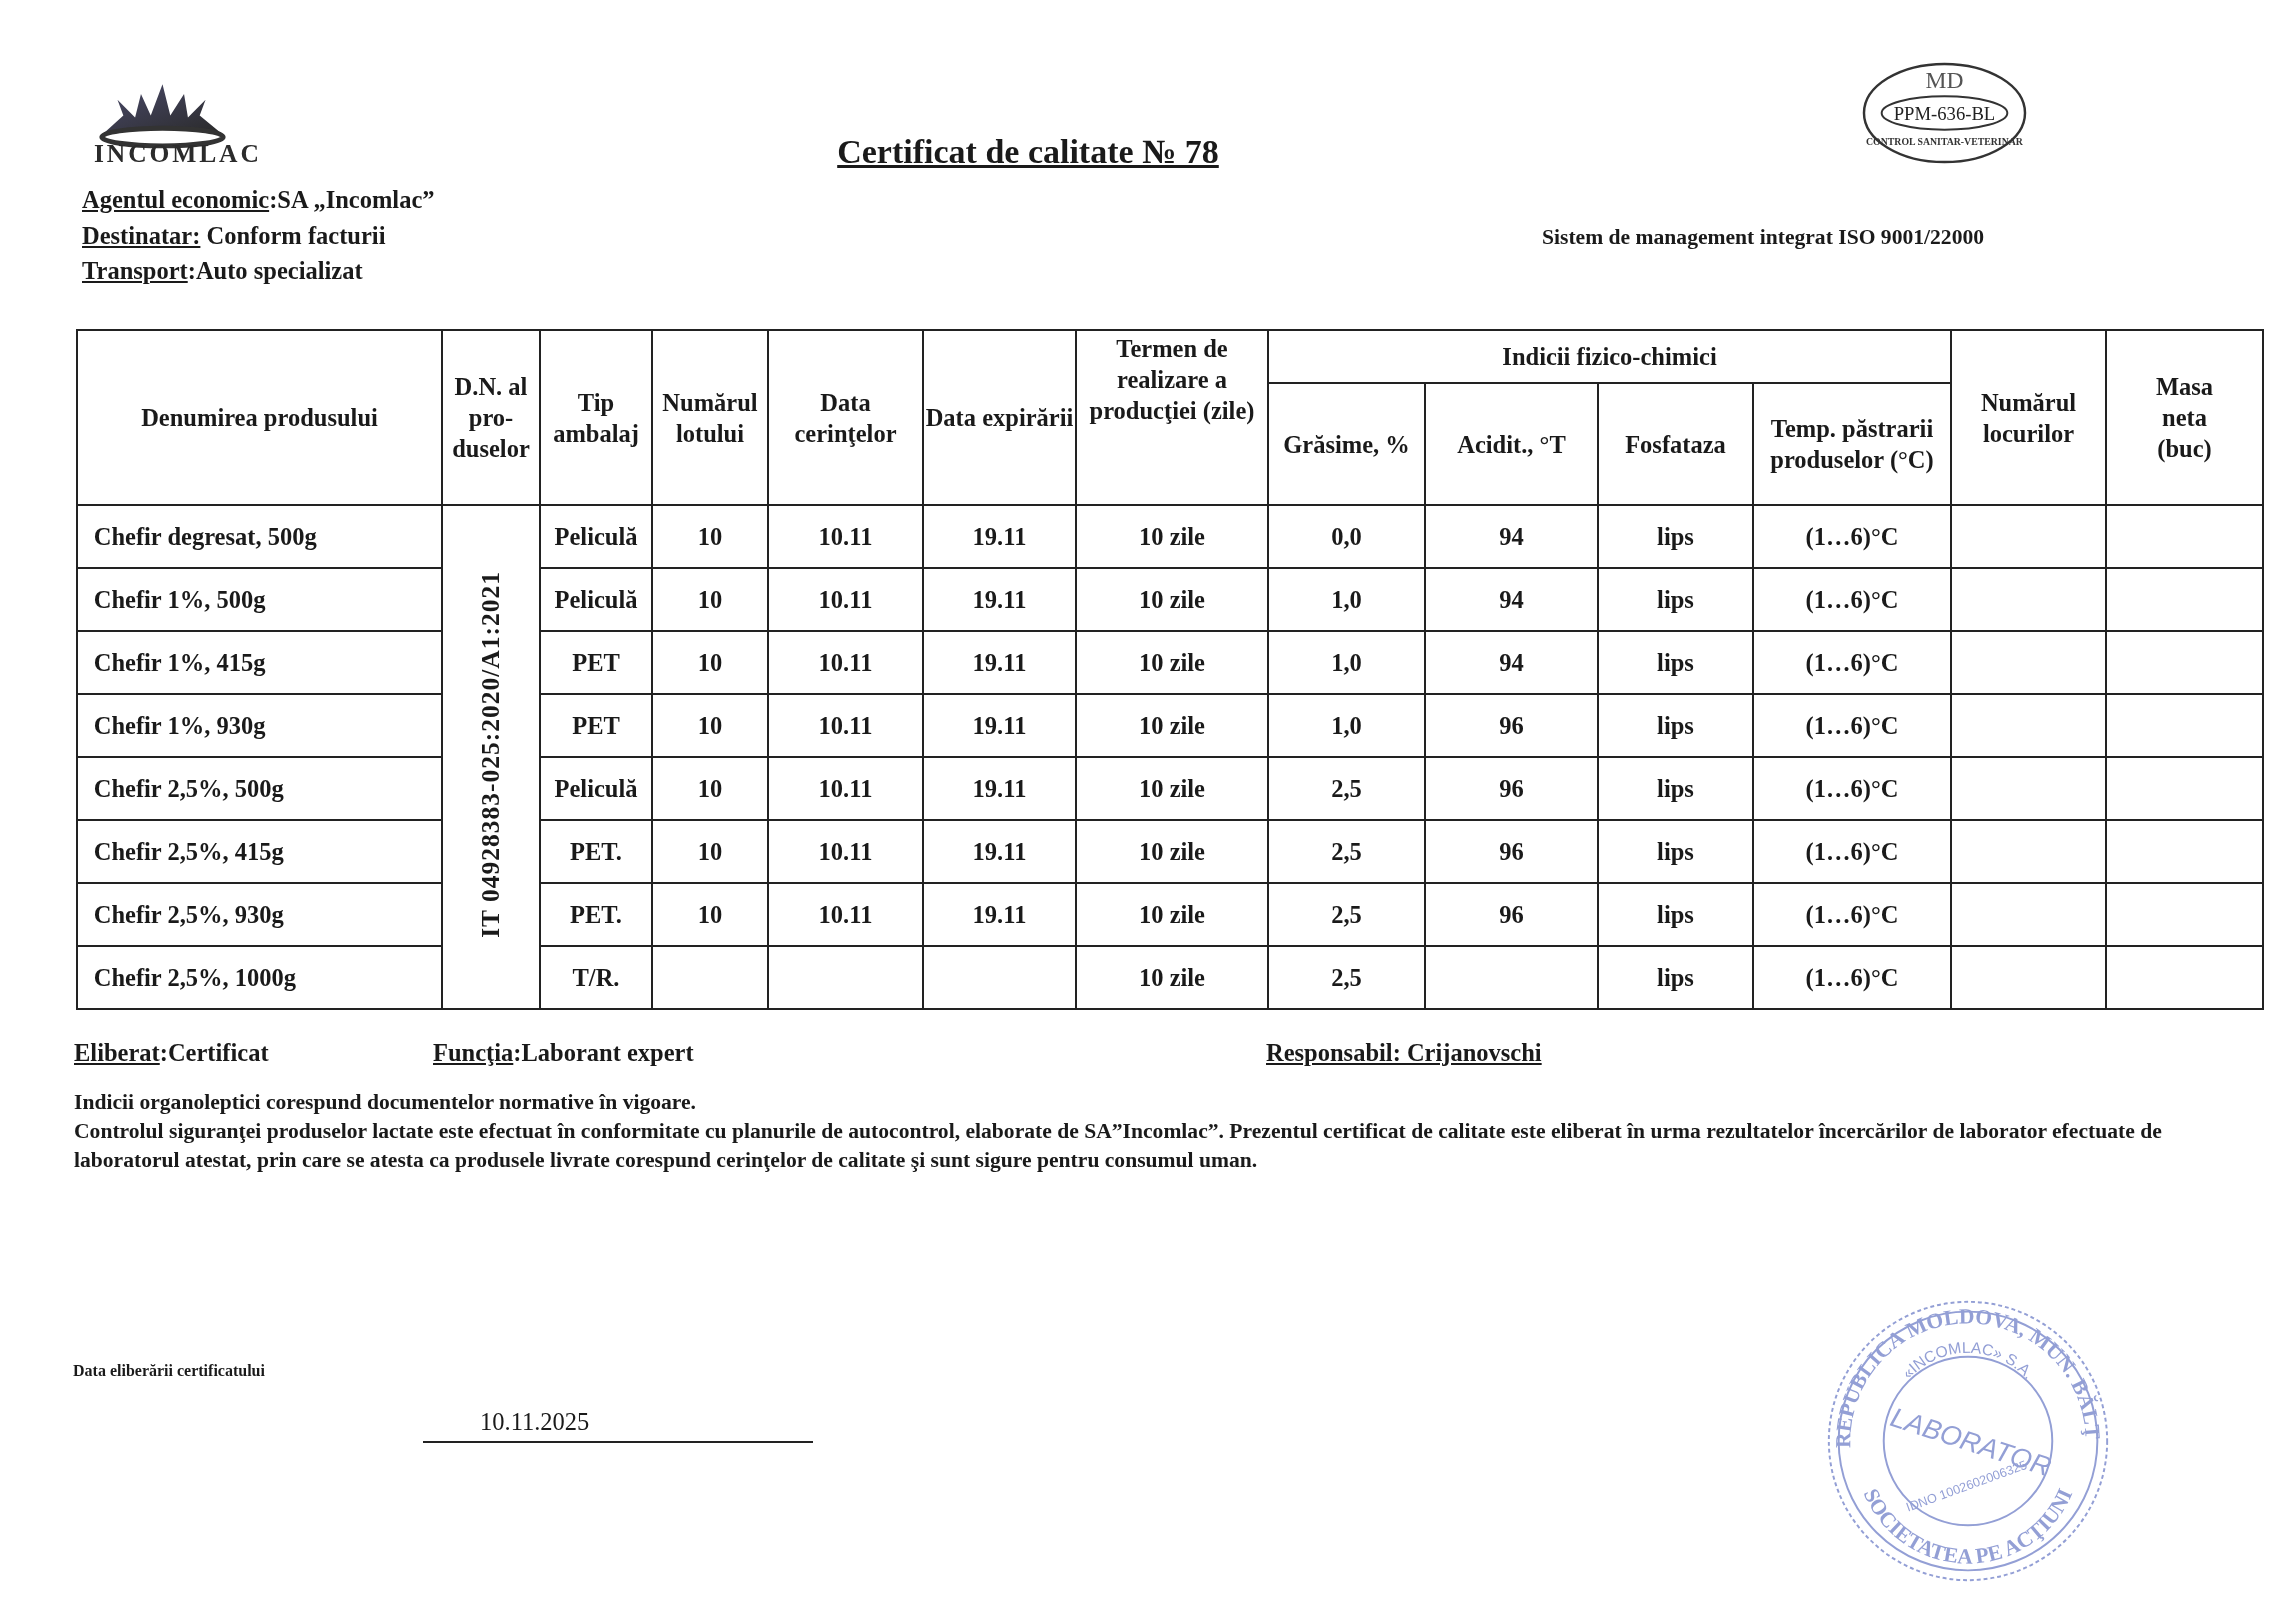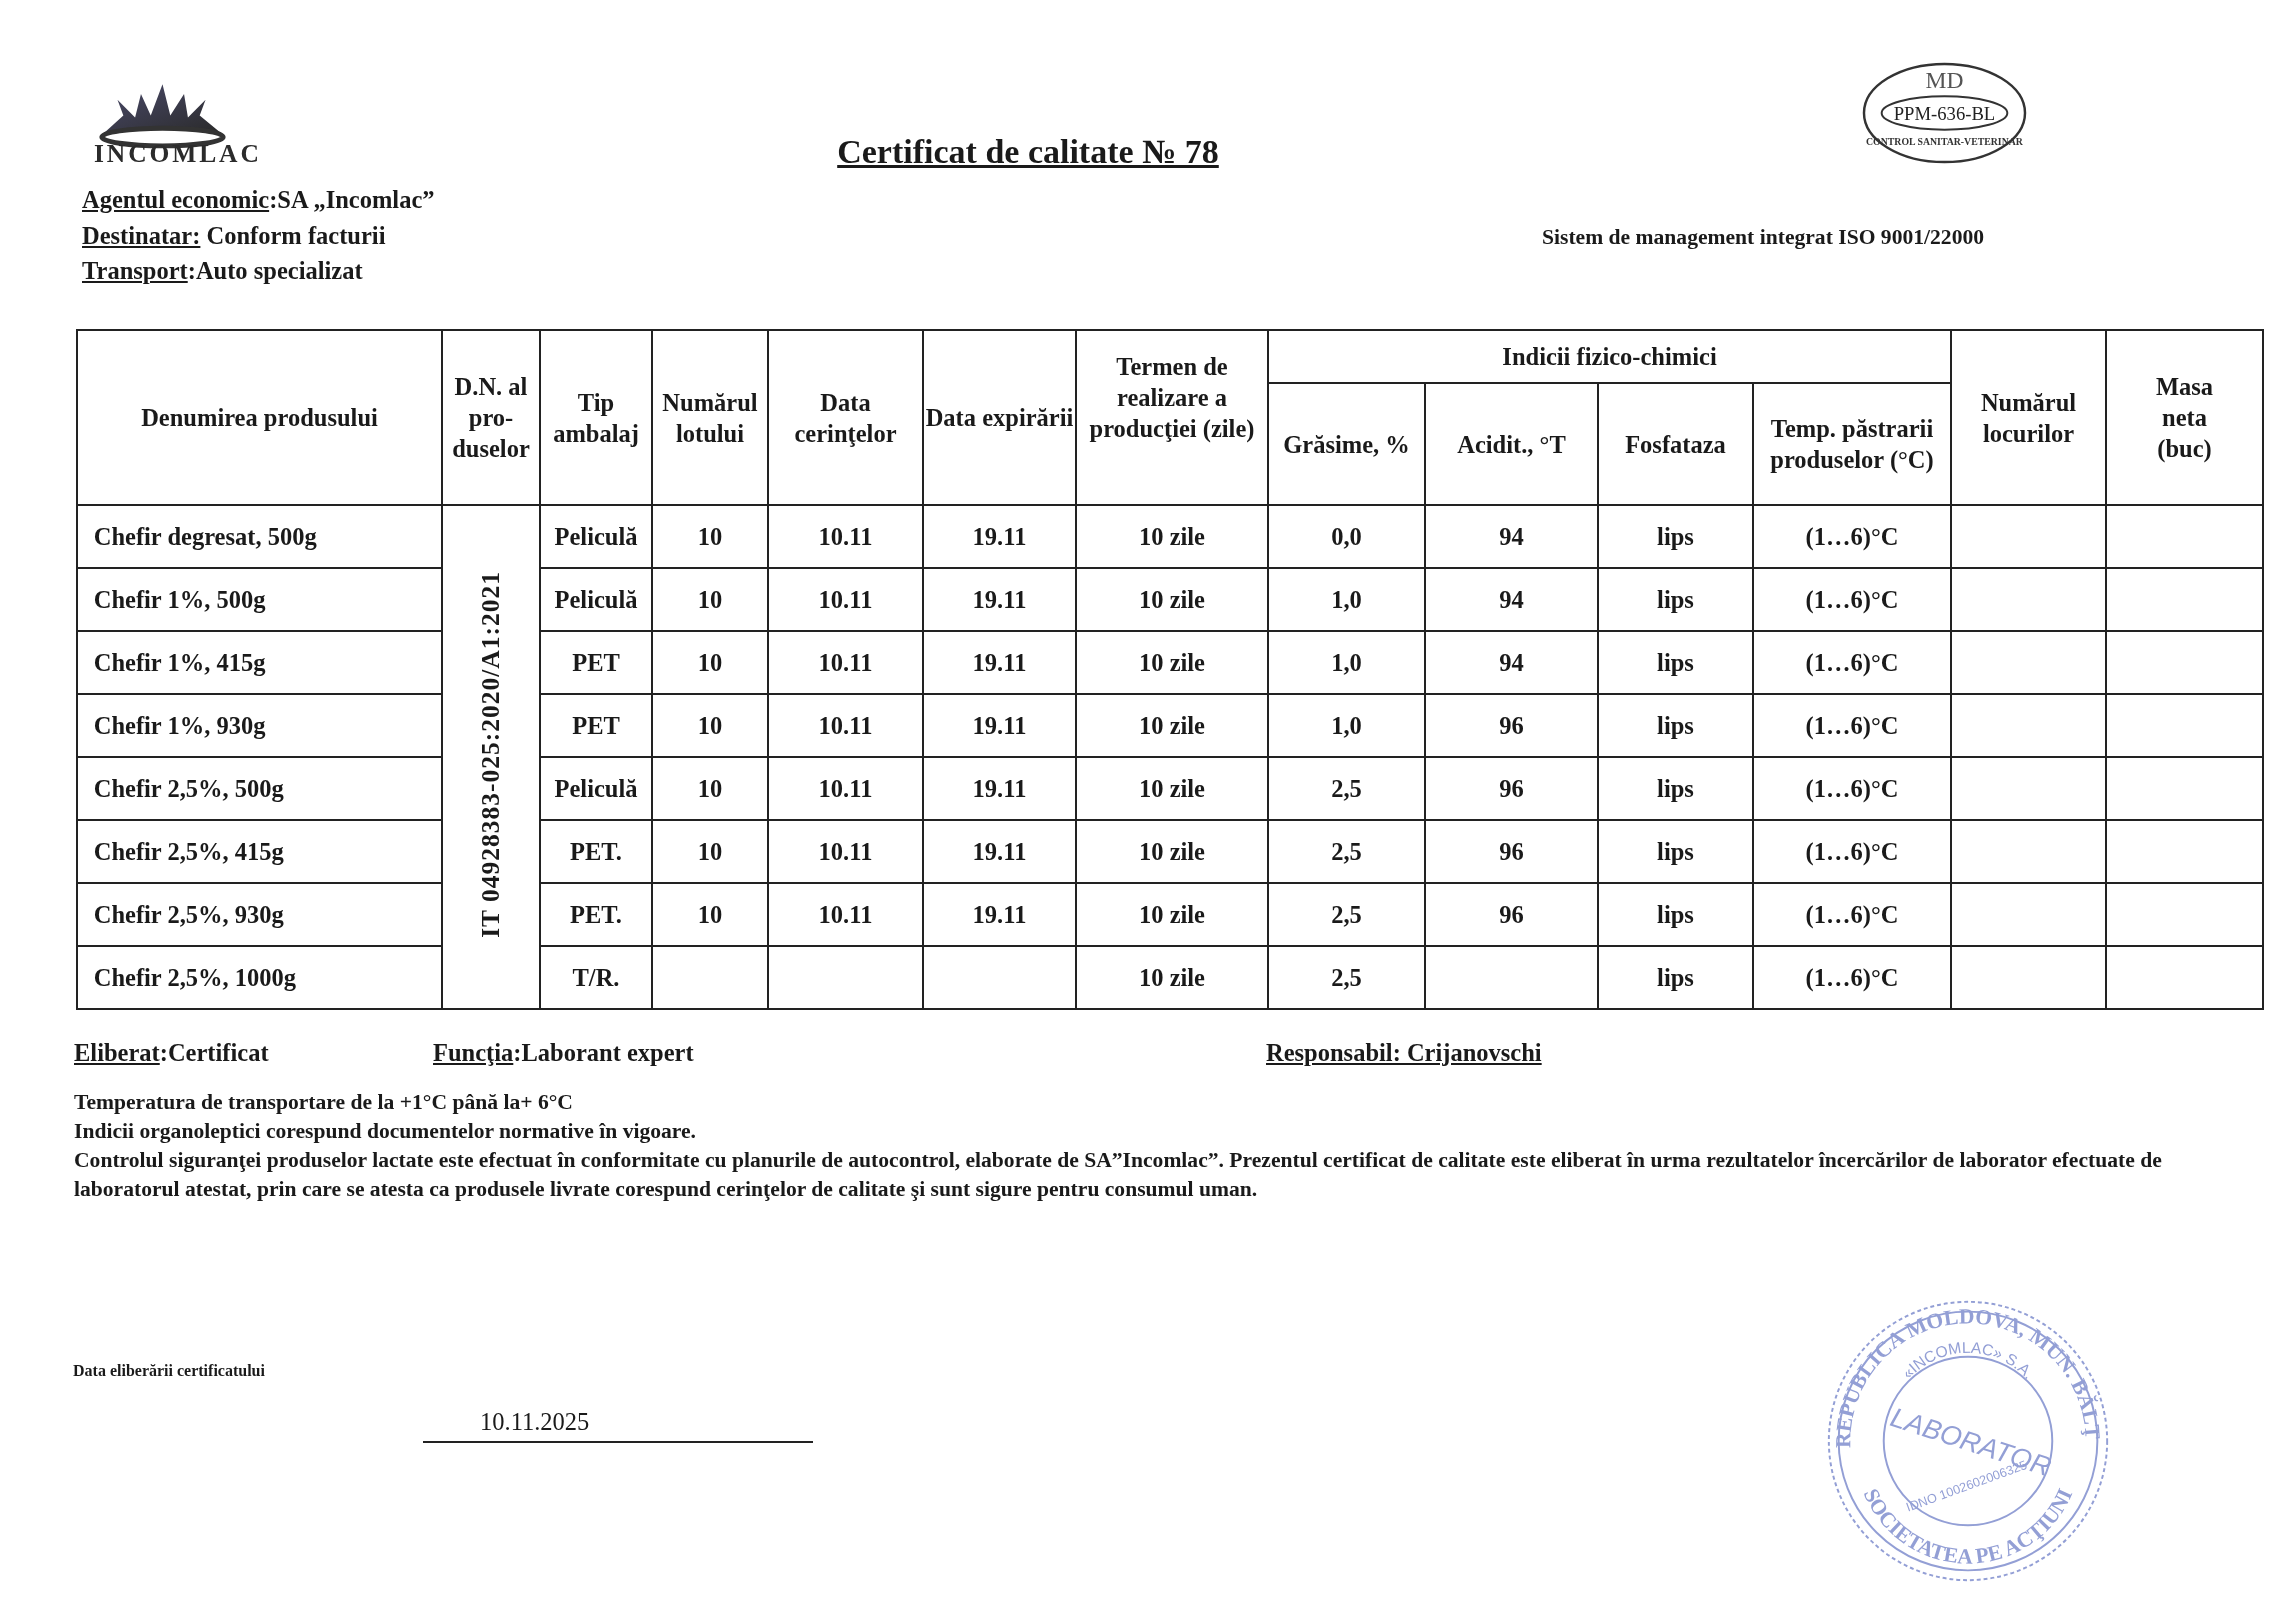--- a/index.html
+++ b/index.html
@@ -94,21 +94,21 @@
       <col style="width:157px">
   </colgroup>
   <tbody>
       <tr style="height:53px">
     <th rowspan="2" style="padding:0 59px">Denumirea produsului</th>
     <th rowspan="2">D.N. al pro-duselor</th>
     <th rowspan="2">Tip ambalaj</th>
     <th rowspan="2">Numărul lotului</th>
     <th rowspan="2">Data cerinţelor</th>
     <th rowspan="2">Data expirării</th>
-    <th rowspan="2" style="vertical-align:top;padding-top:20px">Termen de realizare a producţiei (zile)</th>
+    <th rowspan="2" style="vertical-align:top;padding-top:2px">Termen de realizare a producţiei (zile)</th>
     <th colspan="4">Indicii fizico-chimici</th>
     <th rowspan="2" style="padding:0 13.7px">Numărul locurilor</th>
     <th rowspan="2" style="padding:0 31px">Masa neta (buc)</th>
   </tr>
   <tr style="height:122px">
     <th>Grăsime, %</th>
     <th>Acidit., °T</th>
     <th>Fosfataza</th>
     <th>Temp. păstrarii produselor (°C)</th>
   </tr>
@@ -234,21 +234,20 @@
   <span class="lbl">Eliberat</span><span>:Certificat</span>
 </div>
 <div class="abs footer-line" style="left:433px">
   <span class="lbl">Funcţia</span><span>:Laborant expert</span>
 </div>
 <div class="abs footer-line" style="left:1266px">
   <span class="lbl">Responsabil:  Crijanovschi</span>
 </div>
 
 <div class="abs notes">
-  <p>Temperatura de transportare de la +1°C până la+ 6°C</p>
   <p>Indicii organoleptici corespund documentelor normative în vigoare.</p>
   <p>Controlul siguranţei produselor lactate este efectuat în conformitate cu planurile de autocontrol, elaborate de SA”Incomlac”. Prezentul certificat de calitate este eliberat în urma rezultatelor încercărilor de laborator efectuate de laboratorul atestat, prin care se atesta ca produsele livrate corespund cerinţelor de calitate şi sunt sigure pentru consumul uman.</p>
 </div>
 
 <div class="abs issue">Data eliberării certificatului</div>
 <div class="abs issue-date">10.11.2025</div>
 
 <div class="abs lab-stamp">
   <svg width="314" height="294" viewBox="0 0 320 300">
     <defs>

